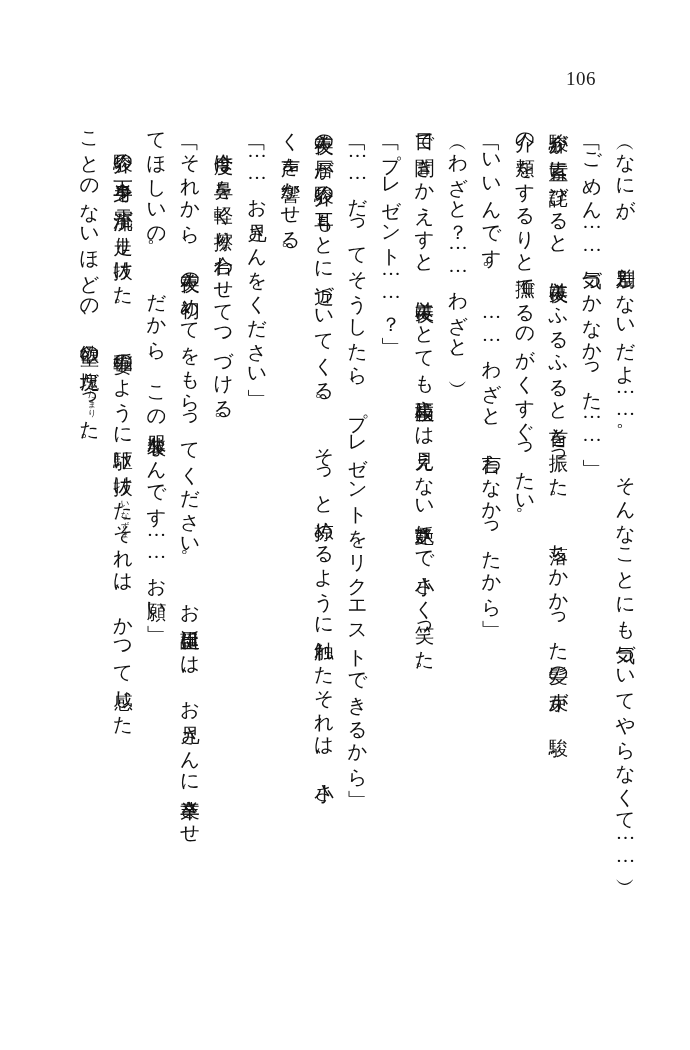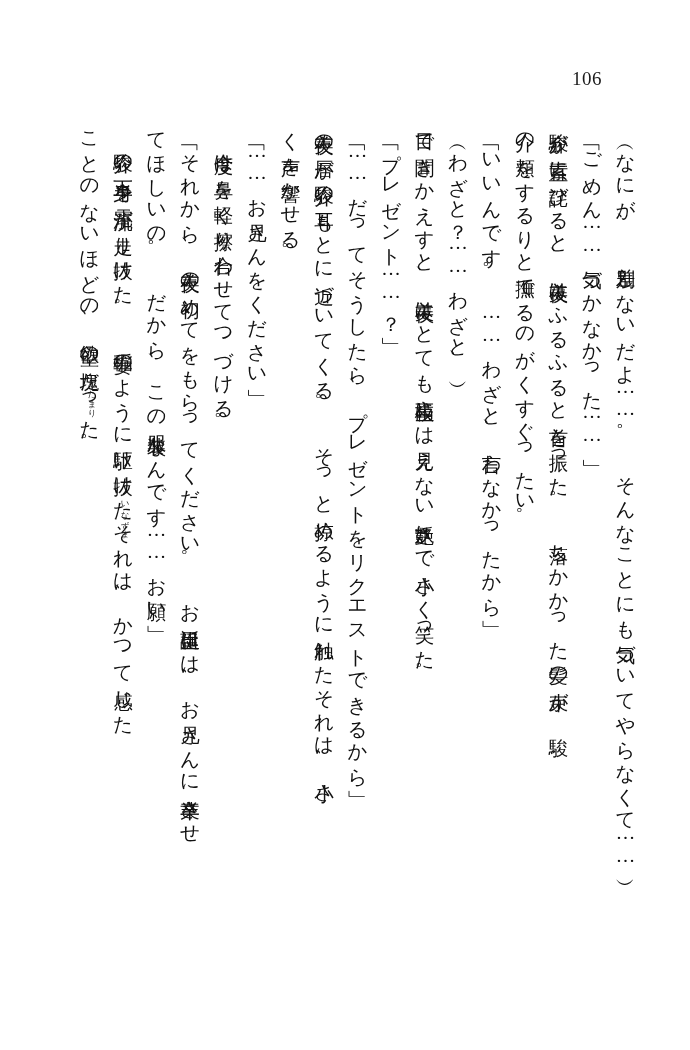--- a/index.html
+++ b/index.html
@@ -17,21 +17,21 @@
   }
   .page {
     position: relative;
     width: 690px;
     height: 1050px;
     box-sizing: border-box;
   }
   .page-number {
     position: absolute;
     top: 68px;
-    right: 88px;
+    right: 94px;
     font-size: 19px;
     font-family: "Liberation Serif", "DejaVu Serif", serif;
     letter-spacing: 0.5px;
     color: #1a1a1a;
   }
   .text-block {
     position: absolute;
     top: 118px;
     right: 55px;
     left: 55px;

